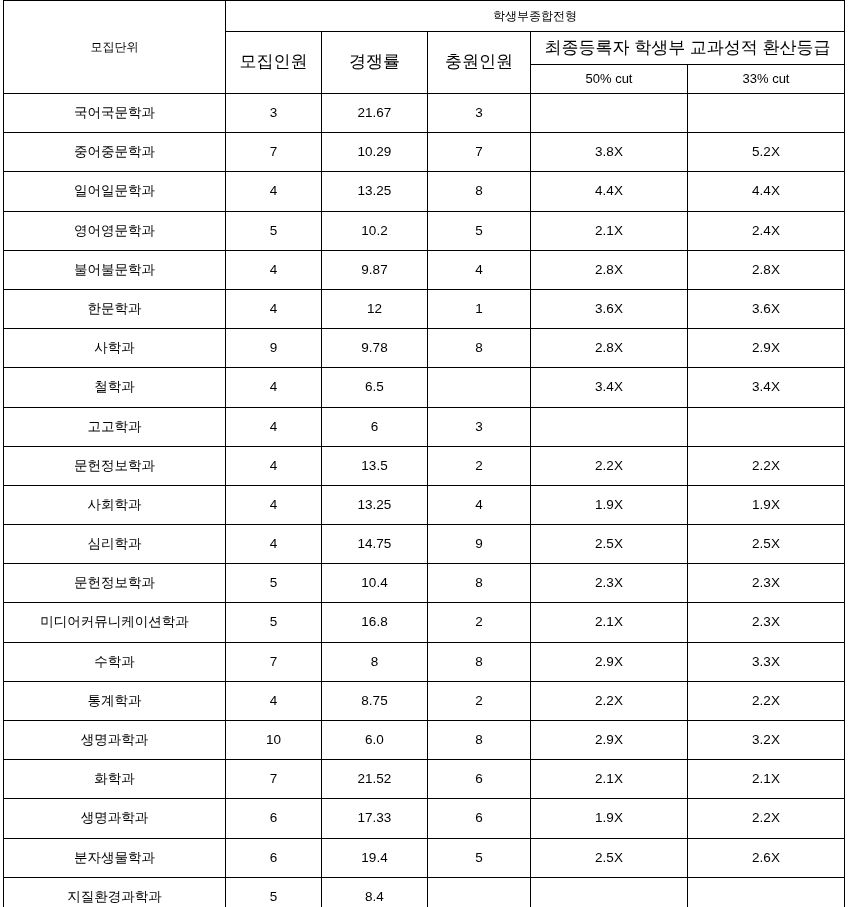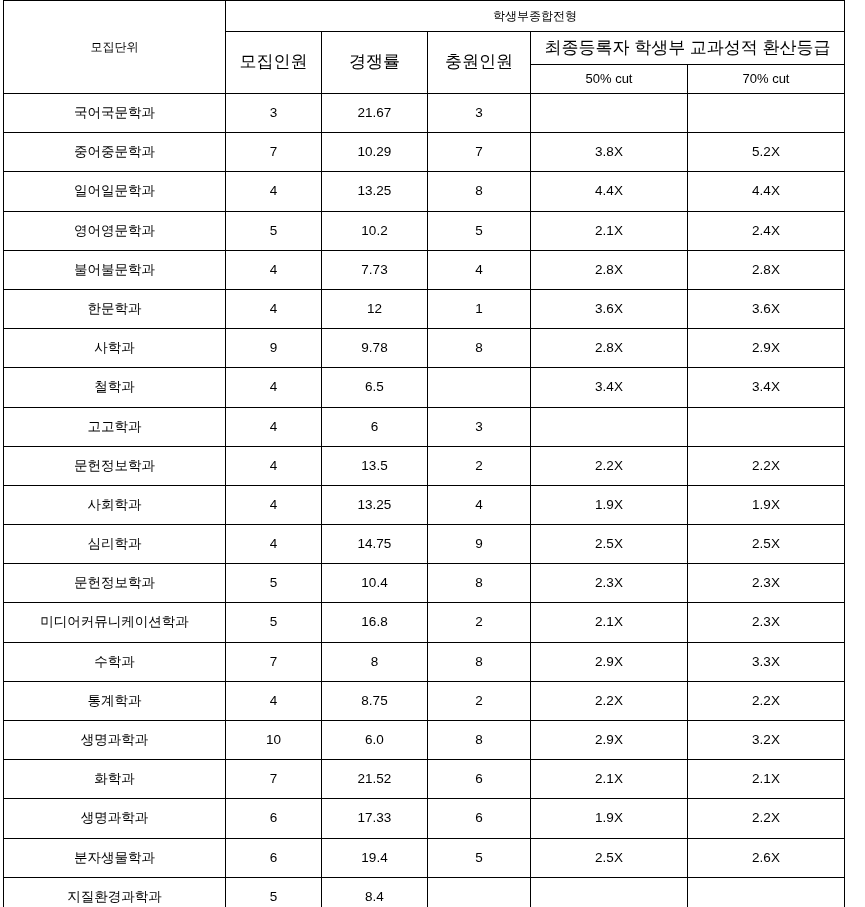--- a/index.html
+++ b/index.html
@@ -69,21 +69,21 @@
         <td colspan="5">학생부종합전형</td>
       </tr>
       <tr class="head-2">
         <td rowspan="2">모집인원</td>
         <td rowspan="2">경쟁률</td>
         <td rowspan="2">충원인원</td>
         <td colspan="2">최종등록자 학생부 교과성적 환산등급</td>
       </tr>
       <tr class="head-3">
         <td>50% cut</td>
-        <td>70% cut</td>
+        <td>33% cut</td>
       </tr>
     </thead>
     <tbody>
       <tr class="body-row">
         <td class="unit-cell">국어국문학과</td>
         <td>3</td>
         <td>21.67</td>
         <td>3</td>
         <td></td>
         <td></td>
@@ -108,21 +108,21 @@
         <td class="unit-cell">영어영문학과</td>
         <td>5</td>
         <td>10.2</td>
         <td>5</td>
         <td>2.1X</td>
         <td>2.4X</td>
       </tr>
       <tr class="body-row">
         <td class="unit-cell">불어불문학과</td>
         <td>4</td>
-        <td>7.73</td>
+        <td>9.87</td>
         <td>4</td>
         <td>2.8X</td>
         <td>2.8X</td>
       </tr>
       <tr class="body-row">
         <td class="unit-cell">한문학과</td>
         <td>4</td>
         <td>12</td>
         <td>1</td>
         <td>3.6X</td>

